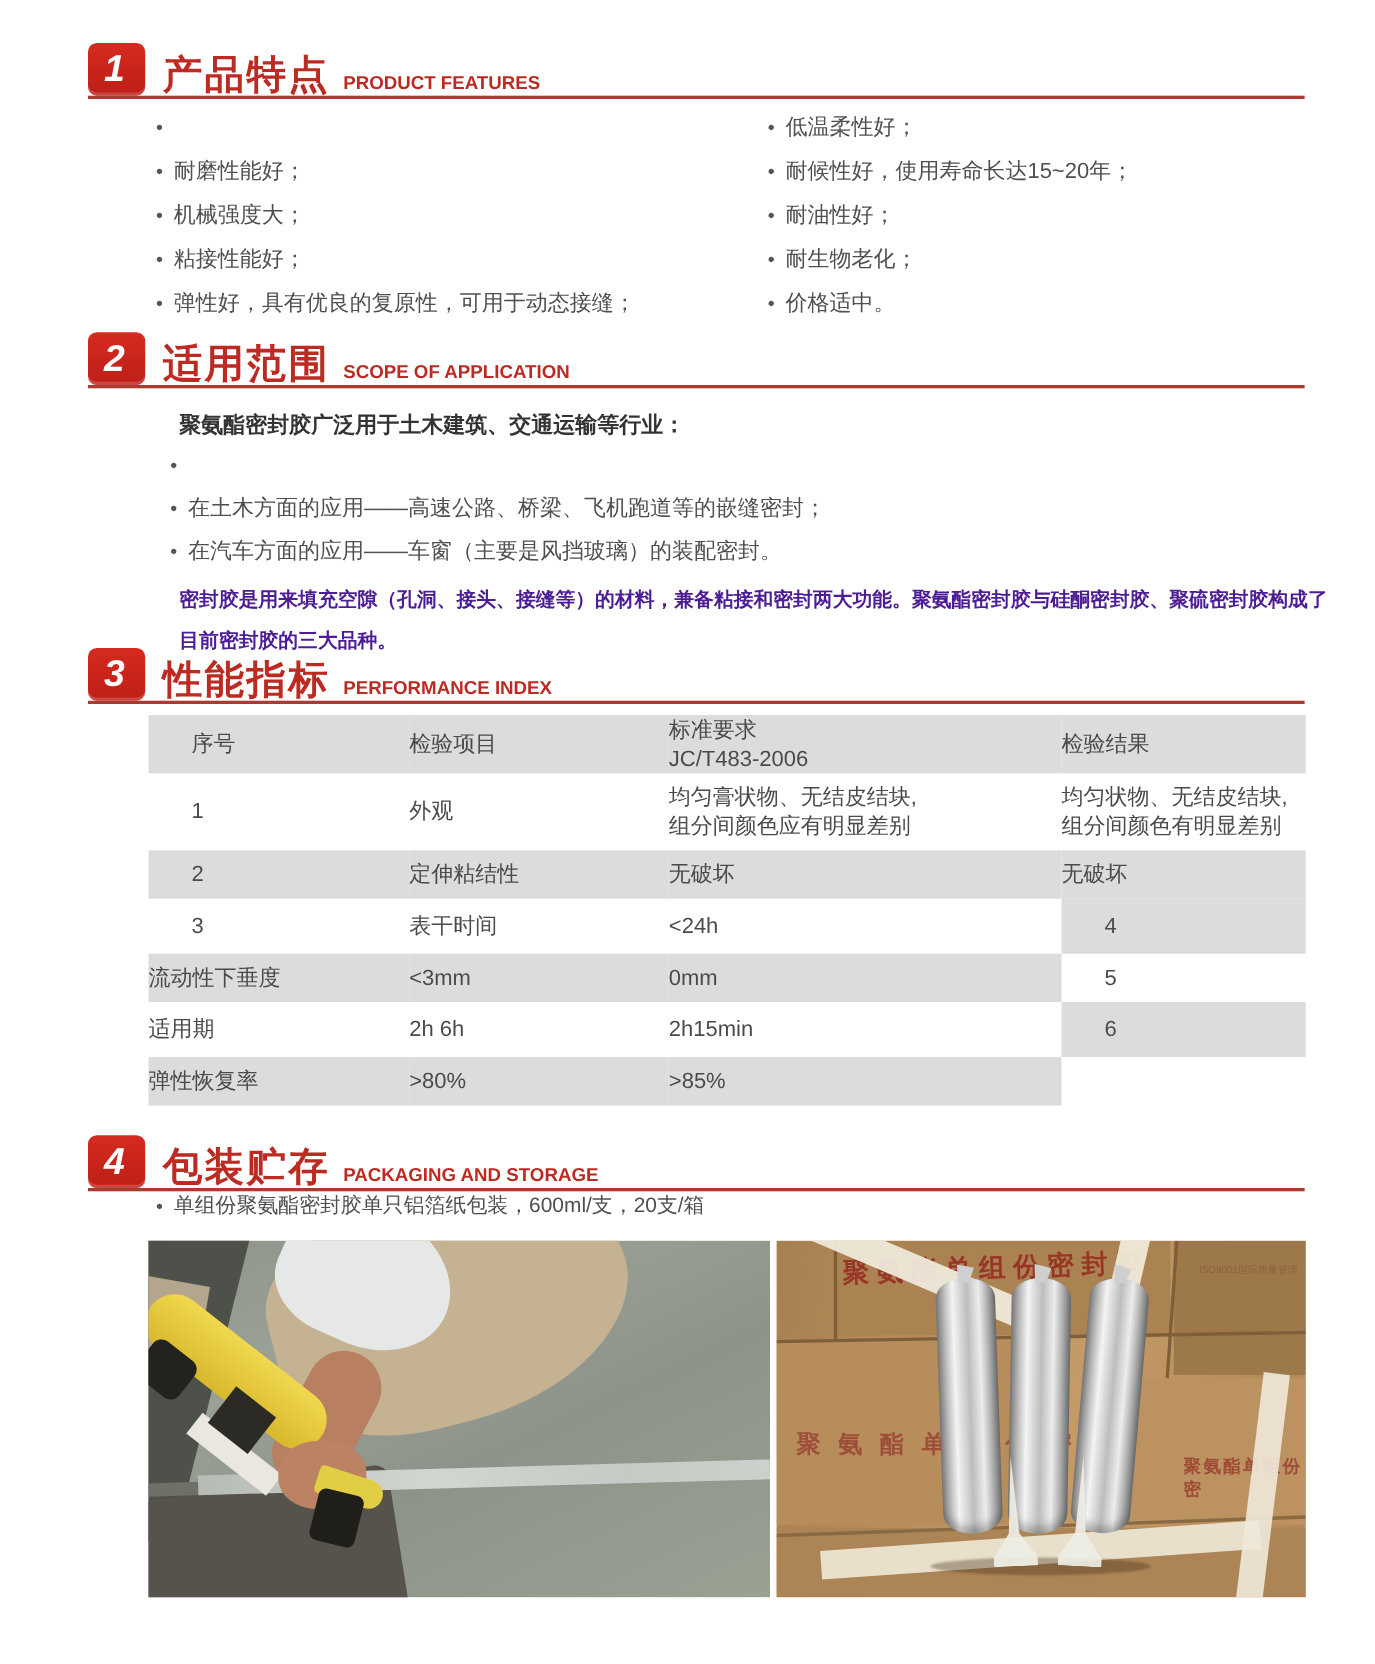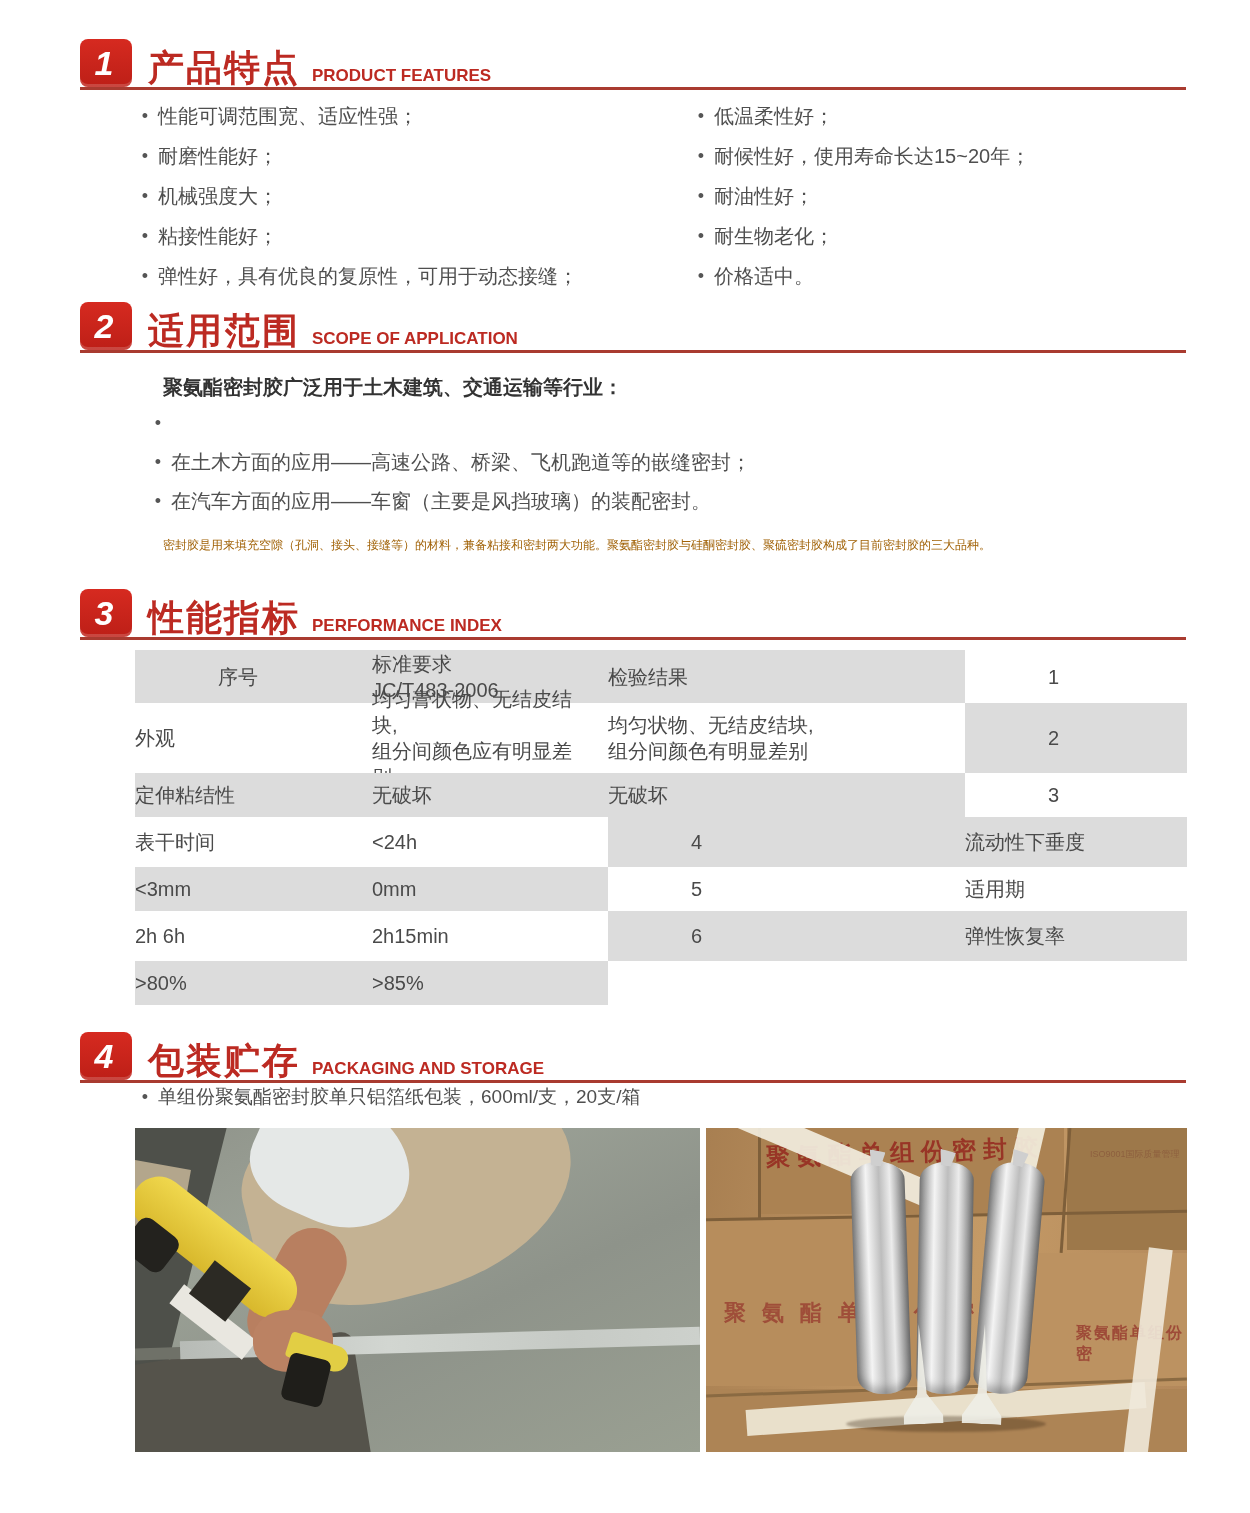--- a/index.html
+++ b/index.html
@@ -24,29 +24,29 @@
   .b-dot { width:26px; text-align:center; font-size:18px; color:#555; flex:0 0 26px; }
 
   .features-col { position:absolute; top:96px; }
   .features-left { left:132px; width:560px; }
   .features-right { left:688px; width:540px; }
 
   
   .scope { position:absolute; left:145px; top:370px; width:1070px; }
   .scope-lead { color:#333; font-weight:bold; font-size:20px; line-height:34px; margin-left:18px; }
   .scope .b-item { line-height:39px; }
-  .scope-par { color:#a16207; font-weight:normal; font-size:12px; line-height:37px; margin:6px 0 0 18px; }
+  .scope-par { color:#4c1d95; font-weight:bold; font-size:18px; line-height:37px; margin:6px 0 0 18px; }
 
   
   .ptable { position:absolute; left:135px; top:650px; width:1052px;
             display:grid; grid-template-columns:237px 236px 357px 222px;
             grid-template-rows:53px 70px 44px 50px 44px 50px 44px; }
   .ptable .cell { display:flex; align-items:center; color:#4a4a4a; font-size:20px;
                   white-space:pre-line; line-height:26px; }
-  .ptable .c1 { padding-left:83px; }
+  .ptable .c1 { padding-left:39px; }
   .ptable .c3 { padding-right:20px; }
   .row-gray { background:#dcdcdc; }
 
   
   .pack-bullet { position:absolute; left:132px; top:1082px; width:1000px; }
   .pack-bullet .b-item { font-size:19px; line-height:30px; }
 
   
   .photos { position:absolute; left:135px; top:1128px; width:1052px; height:324px; display:flex; gap:6px; }
   .photo { position:relative; overflow:hidden; }
@@ -124,21 +124,20 @@
     <div class="sec-num">
       <span>1</span>
     </div>
     <div class="sec-title">产品特点</div>
     <div class="sec-sub">PRODUCT FEATURES</div>
   </div>
 
   <div class="features-col features-left">
     <div class="b-item">
         <span class="b-dot">•</span>
-        <span>性能可调范围宽、适应性强；</span>
       </div>
     <div class="b-item">
         <span class="b-dot">•</span>
         <span>耐磨性能好；</span>
       </div>
     <div class="b-item">
         <span class="b-dot">•</span>
         <span>机械强度大；</span>
       </div>
     <div class="b-item">
@@ -200,20 +199,21 @@
   <div class="sec-hdr" style="top:590px;">
     <div class="sec-num">
       <span>3</span>
     </div>
     <div class="sec-title">性能指标</div>
     <div class="sec-sub">PERFORMANCE INDEX</div>
   </div>
 
   <div class="ptable">
     <div class="cell c1 row-gray">序号</div>
+    <div class="cell c2 row-gray">检验项目</div>
     <div class="cell c3 row-gray">标准要求
 JC/T483-2006</div>
     <div class="cell c4 row-gray">检验结果</div>
 
     <div class="cell c1">1</div>
     <div class="cell c2">外观</div>
     <div class="cell c3">均匀膏状物、无结皮结块,
 组分间颜色应有明显差别</div>
     <div class="cell c4">均匀状物、无结皮结块,
 组分间颜色有明显差别</div>

